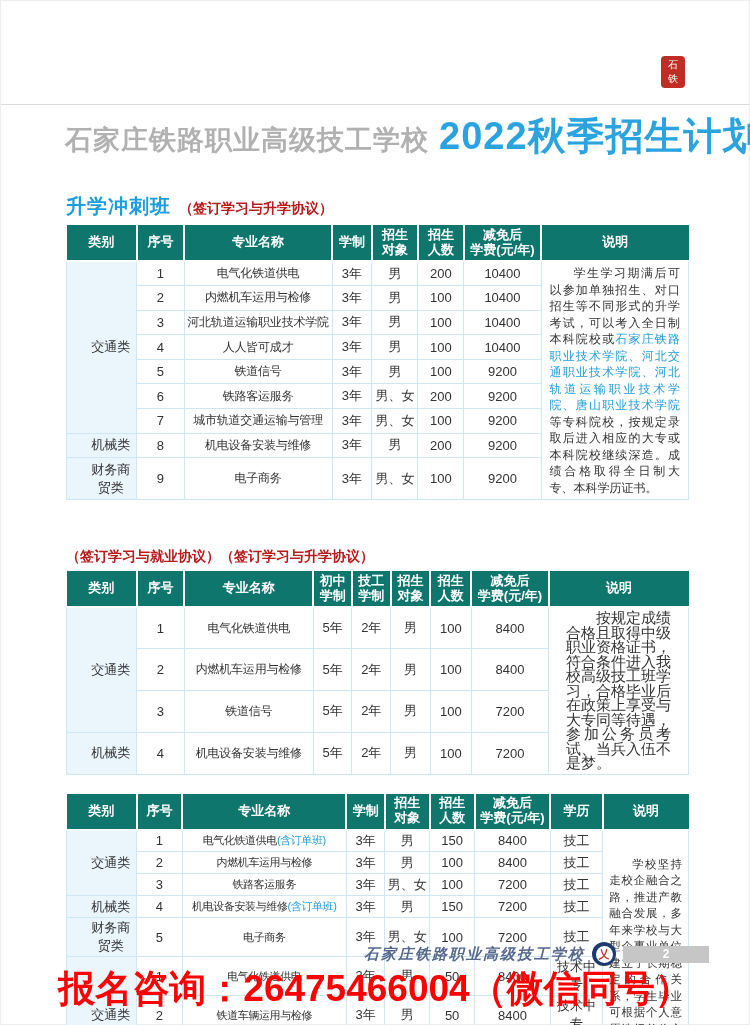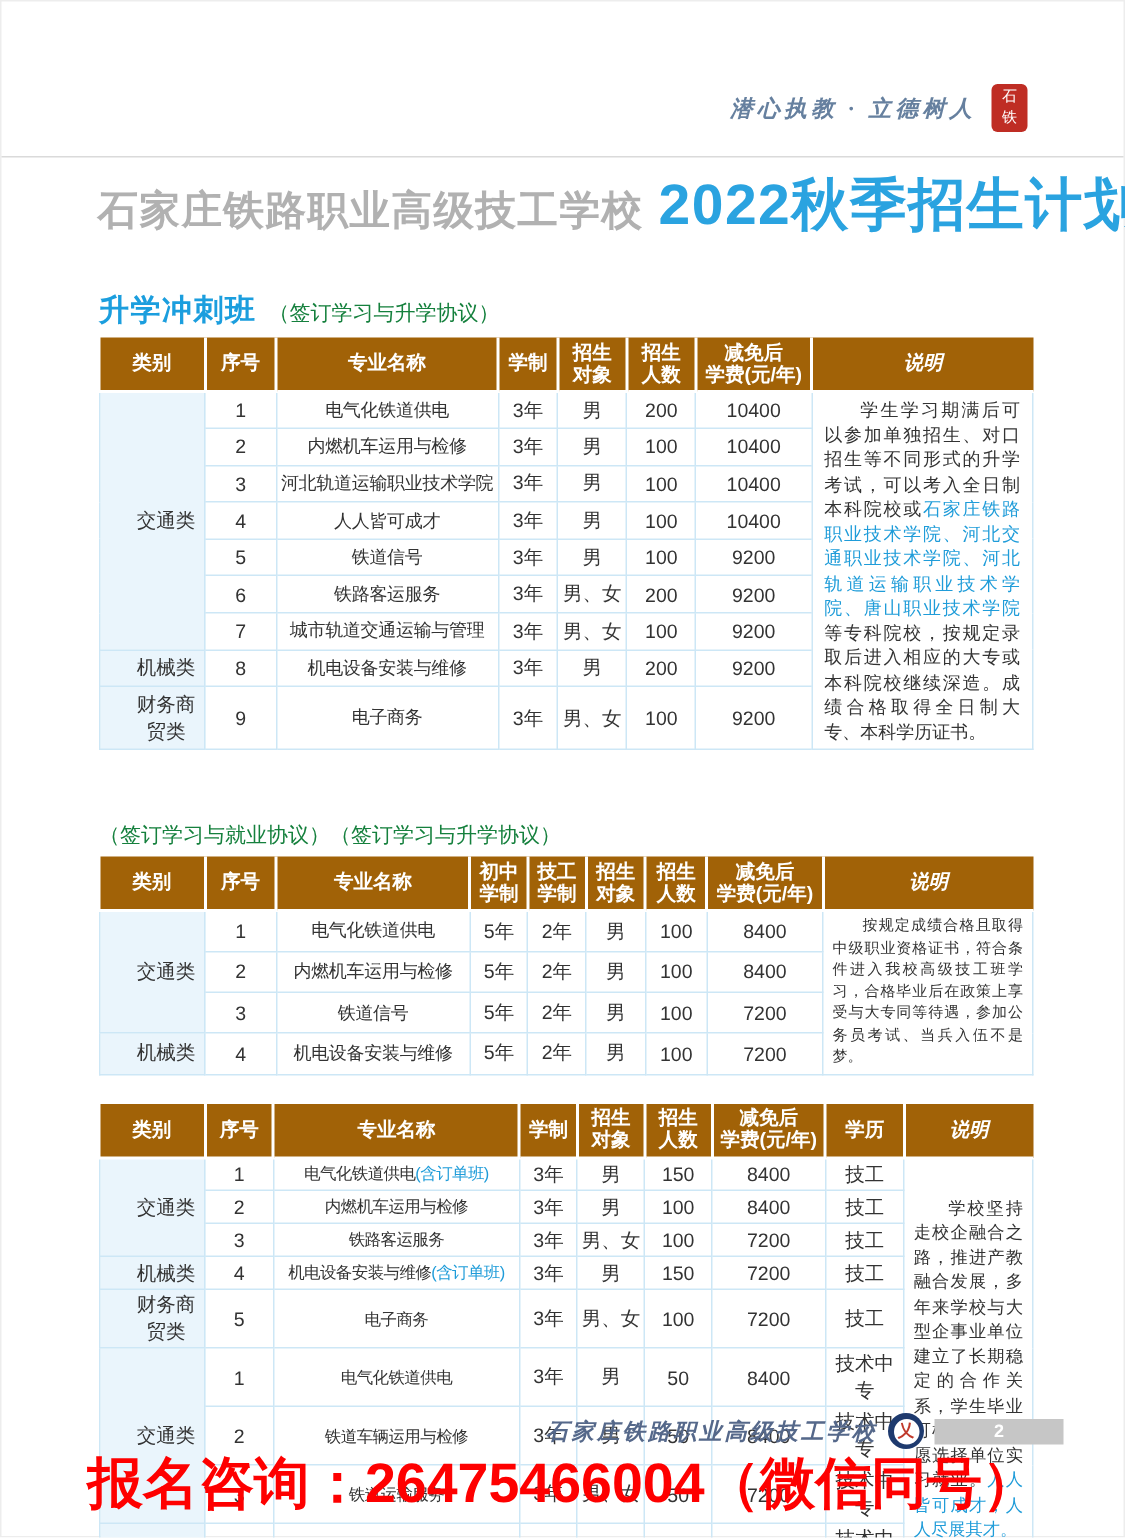--- a/index.html
+++ b/index.html
@@ -28,44 +28,44 @@
   
   .title-row { position:absolute; top:110px; left:64px; display:flex; align-items:baseline; gap:10px; white-space:nowrap; }
   .title-school { font-size:27px; font-weight:bold; color:#b1b1b1; letter-spacing:1px; }
   .title-main   { font-size:38px; font-weight:bold; color:#2aa3e0; letter-spacing:1px; }
 
   
   .content { position:absolute; top:170px; left:65px; width:623px; }
   .sec { margin-bottom:19px; }
   .sec-head { display:flex; align-items:baseline; gap:8px; margin-bottom:5px; }
   .sec-title { font-size:20px; font-weight:bold; color:#1b9ede; letter-spacing:1px; }
-  .sec-sub   { font-size:14px; font-weight:normal; color:#15803d;margin-top:29px; }
+  .sec-sub   { font-size:14px; font-weight:bold; color:#b91c1c;margin-top:29px; }
 
   table { width:100%; border-collapse:collapse; table-layout:fixed; }
   th {
-    background:#a16207; color:#fff; font-size:13px; font-weight:bold;
+    background:#0f766e; color:#fff; font-size:13px; font-weight:bold;
     border:2px solid #fff; height:36px; line-height:1.15;
     white-space:pre-line; padding:0; text-align:center; vertical-align:middle;
   }
   thead th { border-top:none; }
   th:first-child { border-left:none; }
-  th:last-child  { border-right:none;font-style:italic; }
+  th:last-child  { border-right:none; }
   td {
     border:1px solid #cde7f6; font-size:13px; text-align:center;
     vertical-align:middle; padding:1px 2px; color:#333;
   }
   .t0 tbody td { height:23px; }
   .t1 tbody td { height:26px; }
   .t2 tbody td { height:22px; }
   td.cat { background:#eaf5fc;padding-left:20px; }
   td.major { padding:0 1px; font-size:12px; letter-spacing:-0.2px; white-space:nowrap; }
   .t2 td.major { font-size:11px; letter-spacing:-0.4px; }
   td.note { text-align:justify; padding:3px 8px; text-indent:2em; }
   .t0 td.note { font-size:12px;   line-height:16.5px; }
-  .t1 td.note { font-size:10px; line-height:14.5px; padding:3px 6px; }
+  .t1 td.note { font-size:15px; line-height:14.5px; padding:3px 17px; }
   .t2 td.note { font-size:11.5px; line-height:16.5px; padding:3px 6px; }
   .txt-blue { color:#1f9cd9; }
 
   
   .footer-row { position:absolute; top:941px; right:40px; display:flex; align-items:center; gap:7px; }
   .footer-school {
     font-style:italic; font-weight:bold; font-family:"Liberation Serif", serif;
     color:#55688a; font-size:15px; letter-spacing:2px; white-space:nowrap;
   }
   .footer-logo {
@@ -84,21 +84,20 @@
   .hotline {
     position:absolute; top:963px; left:0; width:100%; text-align:center;
     font-size:37px; font-weight:bold; color:#fe0000; white-space:nowrap; letter-spacing:0;
   }
 </style>
 </head>
 <body>
 
 <div class="page">
 
-  <div class="motto">潜心执教 · 立德树人</div>
   <div class="seal">
     <div>石</div>
     <div>铁</div>
   </div>
   <div class="divider"></div>
 
   <div class="title-row">
     <span class="title-school">石家庄铁路职业高级技工学校</span>
     <span class="title-main">2022秋季招生计划</span>
   </div>

